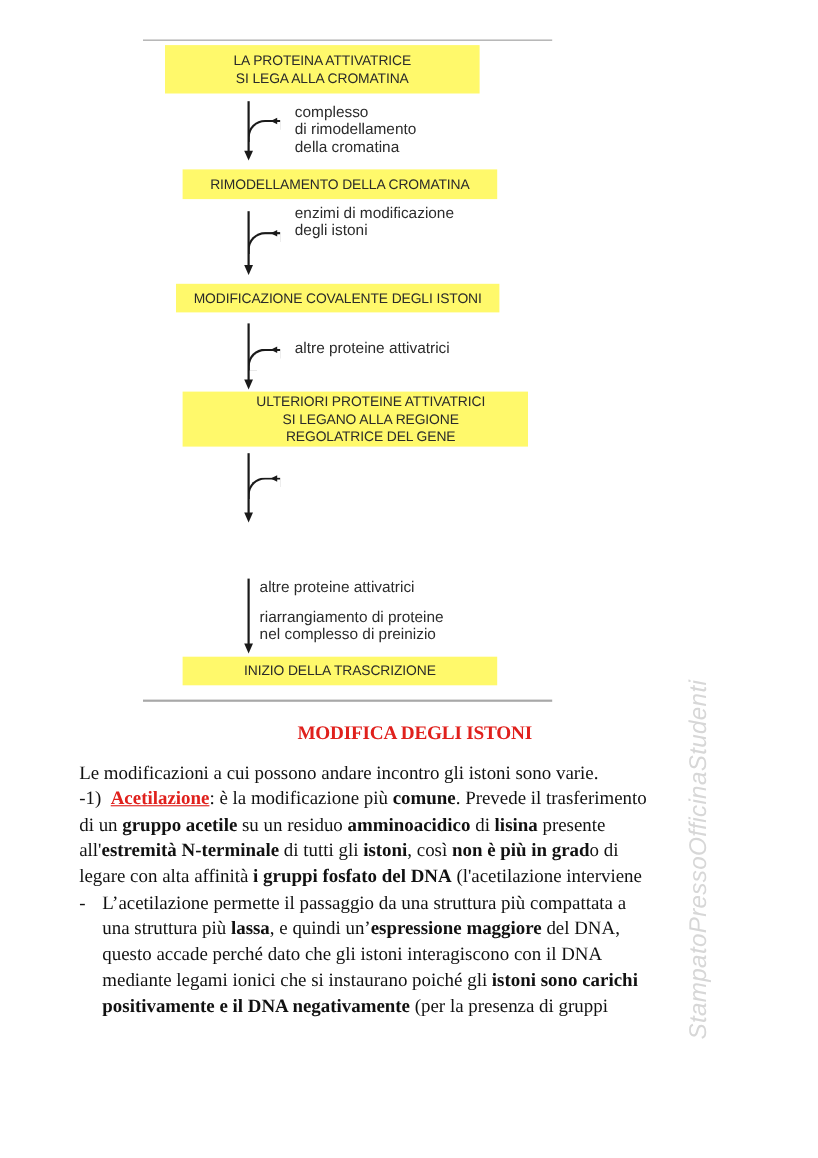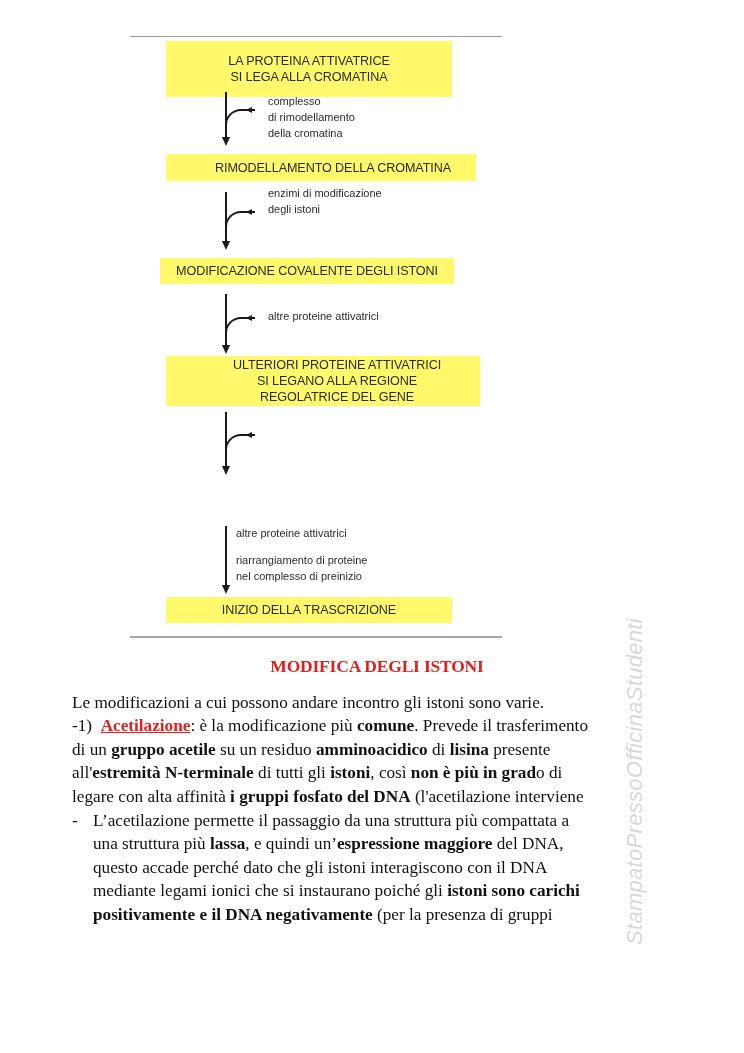--- a/index.html
+++ b/index.html
@@ -7,54 +7,54 @@
   .figure { position: absolute; left: 130px; top: 36px; width: 372px; height: 602px; }
   .rule { position: absolute; left: 0; width: 372px; height: 1px; background: #9a9a9a; }
   .rule.top { top: 0; }
   .rule.bottom { top: 600px; height: 2px; background: #a8a8a8; }
   .box { position: absolute; background: #fff96b; font-family: "Liberation Sans", sans-serif; font-size: 12.6px; color: #2a2a2a; text-align: center; line-height: 16px; letter-spacing: -0.1px; display: flex; flex-direction: column; justify-content: center; }
   .step { position: absolute; }
   .vline { position: absolute; width: 2px; background: #1a1a1a; }
   .arrowhead { position: absolute; width: 0; height: 0; border-left: 4px solid transparent; border-right: 4px solid transparent; border-top: 9px solid #1a1a1a; }
   .curve { position: absolute; width: 28px; height: 18px; border-top: 2px solid #1a1a1a; border-left: 2px solid #1a1a1a; border-top-left-radius: 16px; }
   .inarrow { position: absolute; width: 0; height: 0; border-top: 3px solid transparent; border-bottom: 3px solid transparent; border-right: 6px solid #1a1a1a; }
-  .note { position: absolute; font-family: "Liberation Sans", sans-serif; font-size: 11px; color: #2b2b2b; line-height: 15.8px; white-space: nowrap; }
+  .note { position: absolute; font-family: "Liberation Sans", sans-serif; font-size: 14px; color: #2b2b2b; line-height: 15.8px; white-space: nowrap; }
   .text { position: absolute; left: 72px; top: 655px; width: 610px; font-size: 17.2px; line-height: 23.6px; }
   .heading { color: #e0201c; font-weight: bold; font-size: 17.5px; margin: 0 0 12px 0; letter-spacing: -0.2px; text-align: center; }
   .p { margin: 0; white-space: nowrap; }
   .link { color: #e0201c; font-weight: bold; text-decoration: underline; }
   .bullet { position: relative; padding-left: 21px; }
   .bullet .dash { position: absolute; left: 0; top: 0; }
   b { font-weight: bold; }
   .watermark { position: absolute; left: 622px; top: 945px; transform-origin: 0 0; transform: rotate(-90deg); font-family: "Liberation Sans", sans-serif; font-style: italic; font-size: 22px; color: #d7d7d7; white-space: nowrap; letter-spacing: 0.3px; }
 </style>
 </head>
 <body>
 
 <div class="figure">
   <div class="rule top"></div>
 
-  <div class="box" style="left:36px; top:5px; width:286px; height:56px;">
+  <div class="box" style="left:20px; top:5px; width:286px; height:44px;">
     <div>LA PROTEINA ATTIVATRICE</div>
     <div>SI LEGA ALLA CROMATINA</div>
   </div>
 
   <div class="step">
     <div class="vline" style="left:95px; top:56px; height:46px;"></div>
     <div class="arrowhead" style="left:92px; top:101px;"></div>
     <div class="curve" style="left:95px; top:73px;"></div>
     <div class="inarrow" style="left:116px; top:71px;"></div>
   </div>
   <div class="note" style="left:138px; top:58px;">
     <div>complesso</div>
     <div>di rimodellamento</div>
     <div>della cromatina</div>
   </div>
 
-  <div class="box" style="left:36px; top:118px; width:286px; height:27px;padding-left:24px;">
+  <div class="box" style="left:36px; top:118px; width:286px; height:27px;">
     <div>RIMODELLAMENTO DELLA CROMATINA</div>
   </div>
   <div class="step">
     <div class="vline" style="left:95px; top:156px; height:50px;"></div>
     <div class="arrowhead" style="left:92px; top:205px;"></div>
     <div class="curve" style="left:95px; top:175px;"></div>
     <div class="inarrow" style="left:116px; top:173px;"></div>
   </div>
   <div class="note" style="left:138px; top:150px;">
     <div>enzimi di modificazione</div>

